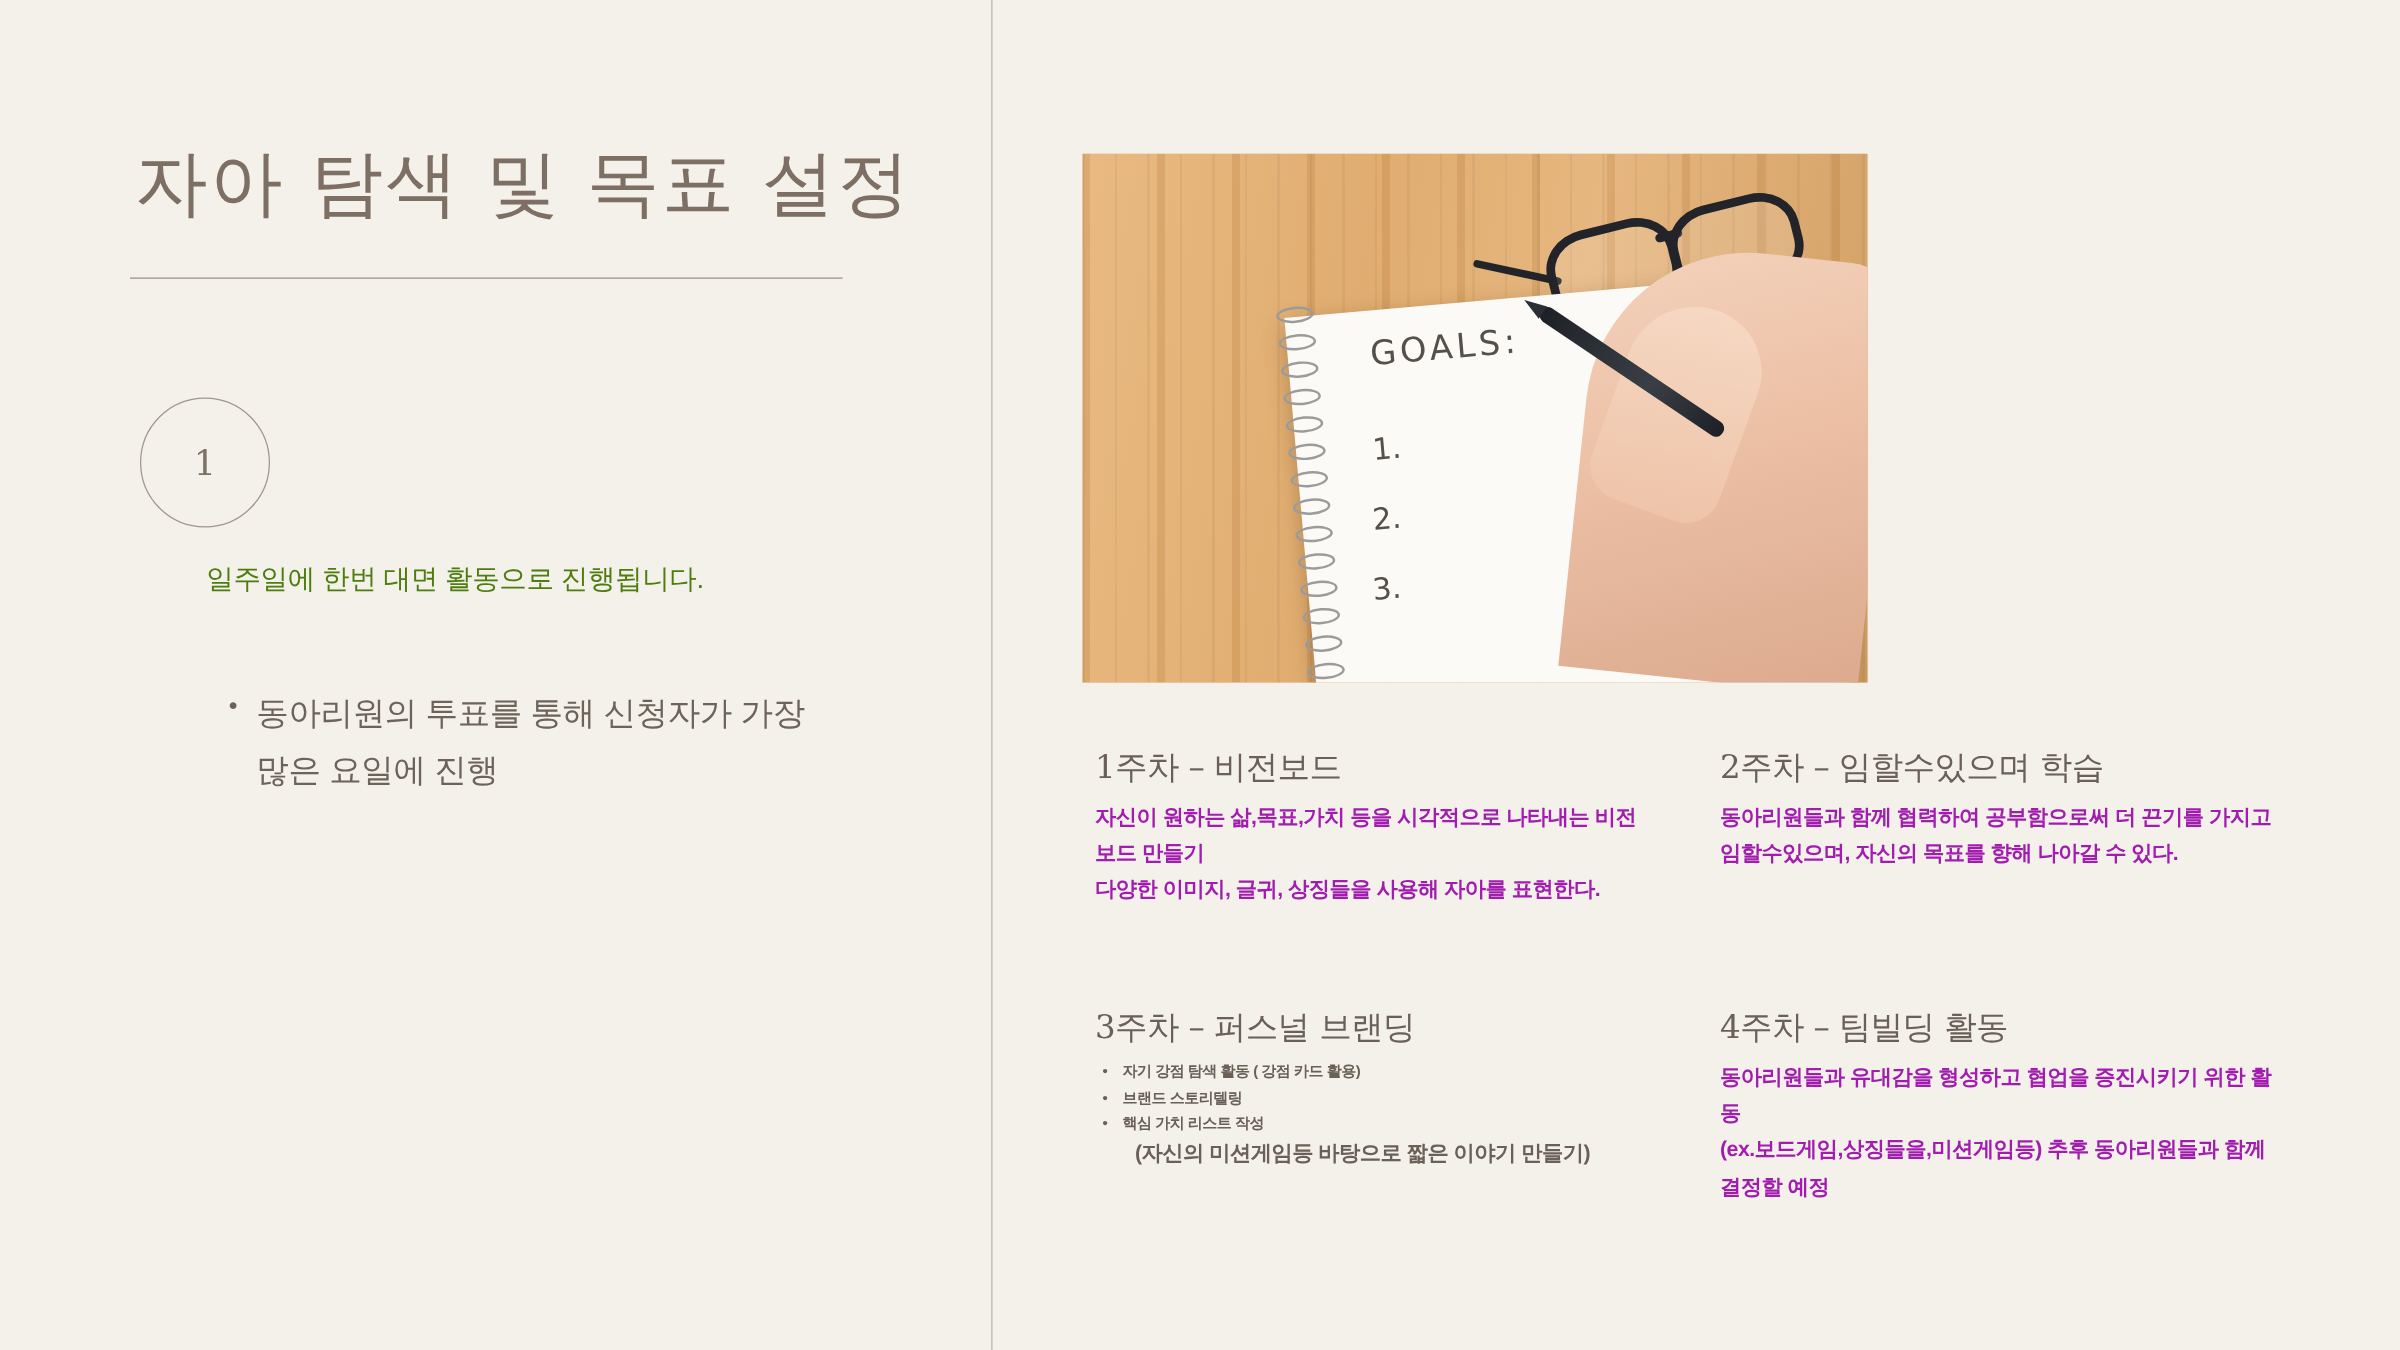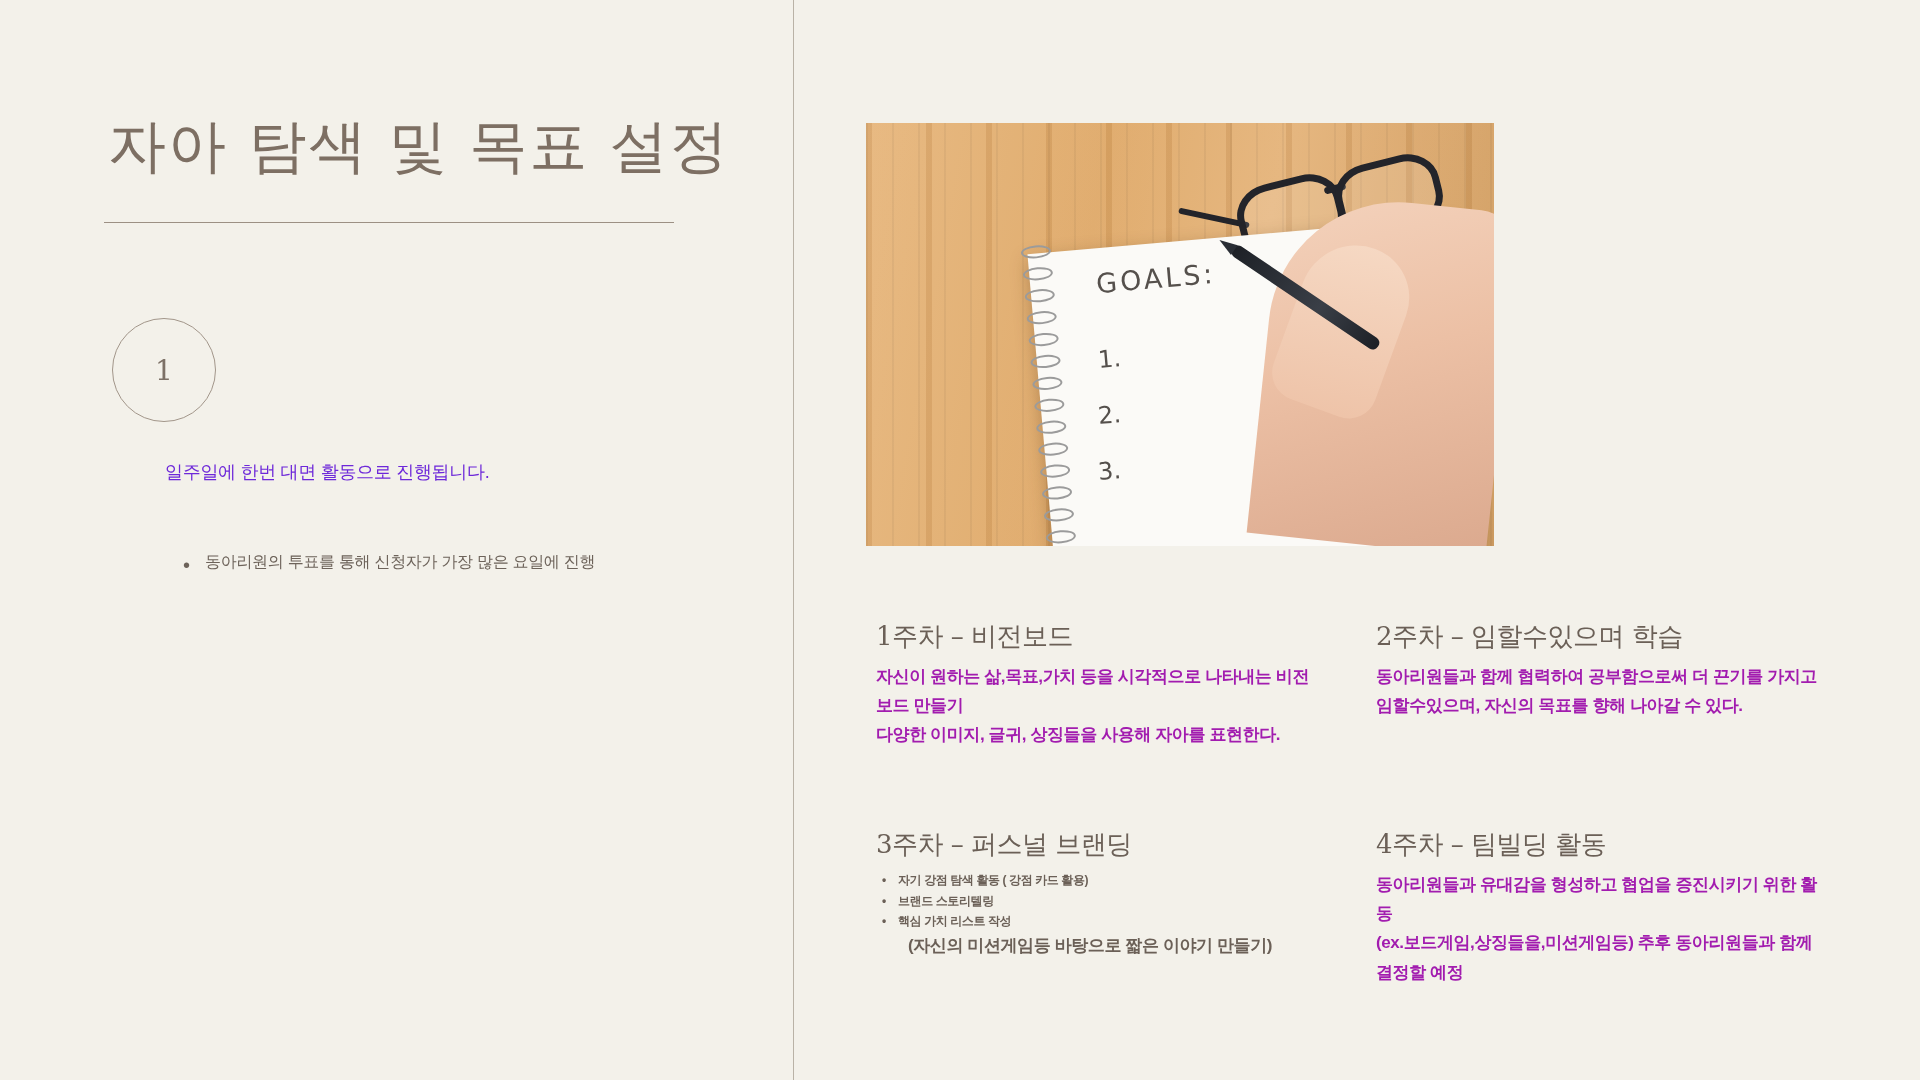--- a/index.html
+++ b/index.html
@@ -71,37 +71,37 @@
     display: flex;
     align-items: center;
     justify-content: center;
     font-family: "DejaVu Serif", serif;
     font-size: 28px;
     color: #7d7167;
   }
   .lead-text {
     position: absolute;
     left: 165px;
-    top: 460px;
-    font-size: 18px;
-    color: #6d28d9;
+    top: 448px;
+    font-size: 22px;
+    color: #4d7c0f;
     letter-spacing: -0.3px;
   }
   .bullet-list {
     position: absolute;
     left: 183px;
     top: 548px;
     width: 470px;
     margin: 0;
     padding: 0 0 0 22px;
     list-style: none;
   }
   .bullet-list li {
     position: relative;
-    font-size: 16px;
+    font-size: 26px;
     line-height: 1.75;
     color: #6d635a;
     letter-spacing: -0.3px;
   }
   .bullet-list li::before {
     content: "•";
     position: absolute;
     left: -22px;
     top: 0;
     color: #6d635a;
@@ -259,21 +259,20 @@
   
   .weeks {
     position: absolute;
     left: 73px;
     top: 596px;
     width: 1010px;
   }
   .wk {
     position: absolute;
     width: 448px;
-    margin-top: 23px;
   }
   .wk.c1 { left: 0; }
   .wk.c2 { left: 510px; }
   .wk.r1 { top: 0; }
   .wk.r2 { top: 208px; }
   .wk h3 {
     margin: 0 0 8px 0;
     font-family: "DejaVu Serif", serif;
     font-weight: 400;
     font-size: 26px;

